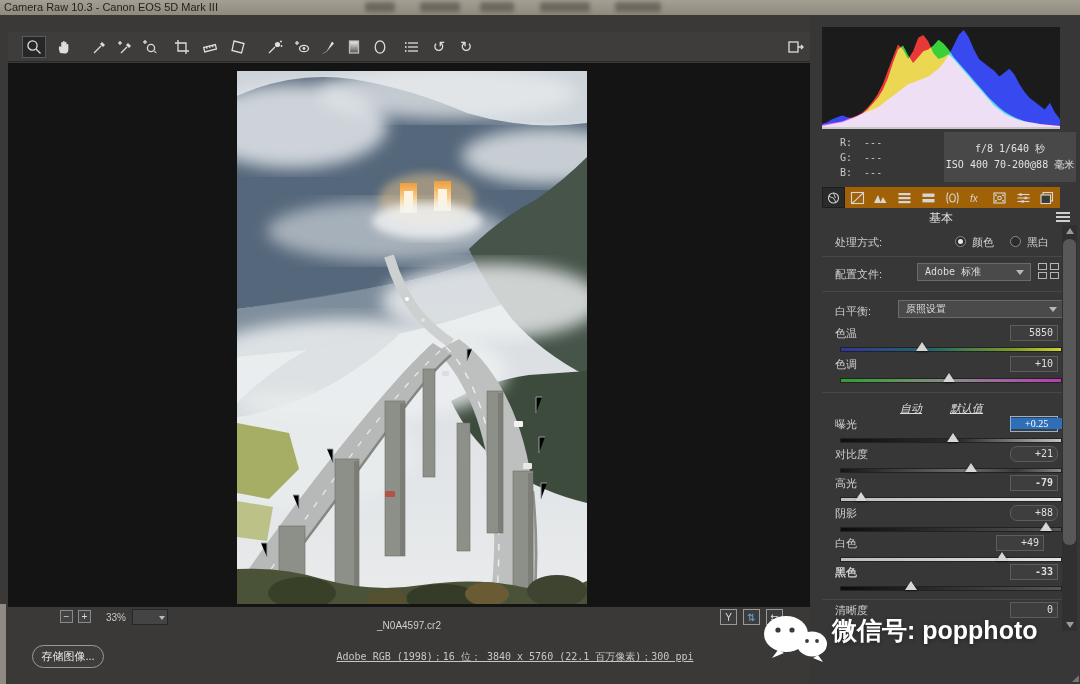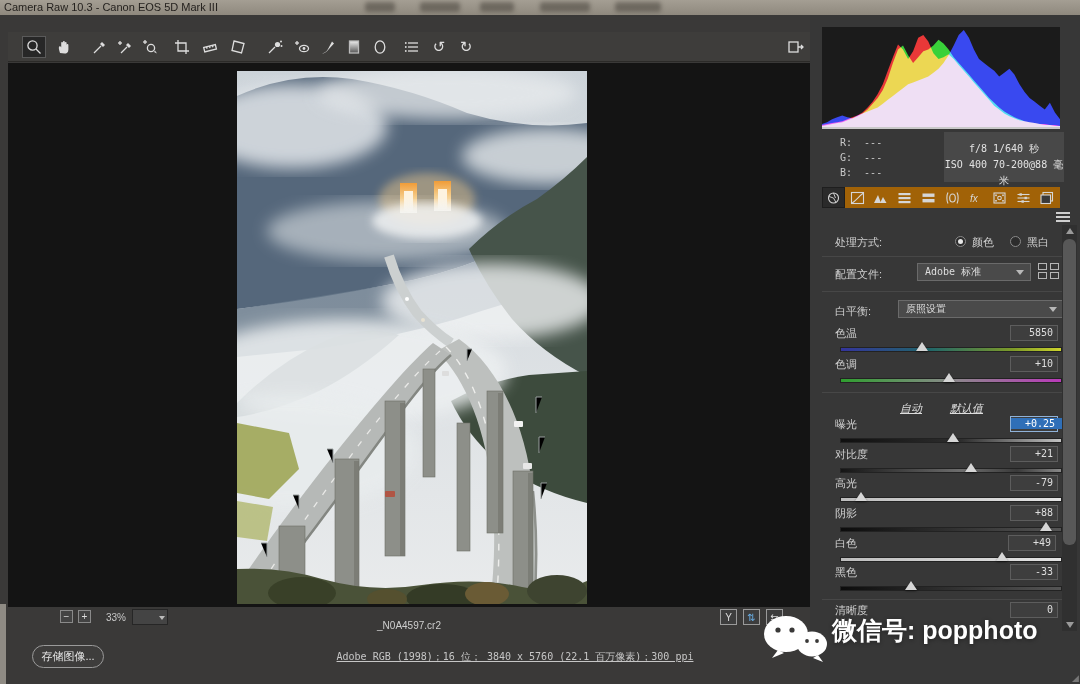--- a/index.html
+++ b/index.html
@@ -45,21 +45,21 @@
     color:#c6c6c6; font-size:10px; text-decoration:underline; font-family:"DejaVu Sans Mono",monospace; }
 
   
   .rpanel { position:absolute; left:810px; top:15px; width:270px; height:669px; background:#373737; }
   .hist { position:absolute; left:12px; top:12px; width:238px; height:102px; background:#1b1b1b;
     border-bottom:2px solid #c9c9c9; }
   .clipbox { position:absolute; top:13px; width:14px; height:12px; background:#454545;
     border:1px solid #5c5c5c; color:#101010; font-size:8px; line-height:11px; text-align:center; }
   .exif { position:absolute; left:12px; top:117px; width:238px; height:52px; font-family:"DejaVu Sans Mono",monospace; }
   .exif .rgbcol { position:absolute; left:18px; top:3px; color:#c9c9c9; font-size:10px; line-height:15px; }
-  .exif .lightblock { position:absolute; left:122px; top:0px; width:120px; height:50px;
+  .exif .lightblock { position:absolute; left:122px; top:0px; width:132px; height:50px;
     background:#484848; color:#e2e2e2; font-size:10px; text-align:center; padding-top:9px; line-height:16px; }
   .tabs { position:absolute; left:12px; top:172px; width:238px; height:21px; background:#a16207; }
   .tab { position:absolute; top:0; width:23px; height:21px; display:flex; align-items:center; justify-content:center; }
   .tab.selected { background:#2a2a2a; border:1px solid #1e1e1e; }
   .panel-header { position:absolute; left:12px; top:195px; width:238px; height:17px;
     color:#e0e0e0; font-size:12px; text-align:center; }
   .burger { position:absolute; left:246px; top:197px; width:14px; height:11px; }
   .burger div { height:2px; background:#cfcfcf; margin-bottom:2px; }
 
   .prow { position:absolute; left:12px; width:242px; color:#cfcfcf; font-size:11px; }
@@ -72,21 +72,21 @@
     color:#dedede; font-size:10px; line-height:16px; padding-left:7px;
     font-family:"DejaVu Sans Mono",monospace; }
   .dropdown .caret { position:absolute; right:6px; top:6px; width:0; height:0;
     border-left:4px solid transparent; border-right:4px solid transparent; border-top:5px solid #b8b8b8; }
   .gridicon { position:absolute; width:22px; height:17px; }
   .gridicon div { position:absolute; width:9px; height:7px; border:1px solid #b5b5b5; }
 
   .vfield { position:absolute; width:48px; height:16px; background:#3e3e3e; border:1px solid #5d5d5d;
     color:#dedede; font-size:10px; text-align:right; line-height:14px; padding-right:4px;
     font-family:"DejaVu Sans Mono",monospace; }
-  .vfield .selval { background:#2f6fb8; color:#fff; padding:0 14px; }
+  .vfield .selval { background:#2f6fb8; color:#fff; padding:0 14px;font-family:Liberation Serif, serif; }
   .track { position:absolute; left:18px; width:222px; height:5px; border:1px solid #222; }
   .thumb { position:absolute; top:-6px; width:0; height:0; border-left:6px solid transparent;
     border-right:6px solid transparent; border-bottom:9px solid #d6d6d6;
     filter:drop-shadow(0 1px 1px rgba(0,0,0,.5)); }
   .t-temp { background:linear-gradient(90deg,#34349c 0%,#20666a 40%,#7d9a28 78%,#cdd32c 100%); }
   .t-tint { background:linear-gradient(90deg,#2f9e2f 0%,#8a8a8a 50%,#b93ab9 100%); }
   .t-expo { background:linear-gradient(90deg,#101010 0%,#2e2e2e 55%,#c2c2c2 100%); }
   .t-contrast { background:linear-gradient(90deg,#151515 0%,#6e6e6e 55%,#3a3a3a 80%,#888 100%); }
   .t-light { background:linear-gradient(90deg,#bdbdbd,#e4e4e4); }
   .t-dark { background:linear-gradient(90deg,#0c0c0c,#555); }
@@ -441,20 +441,21 @@
           </svg>
         </div>
         <div class="tab" style="left: 213.3px;">
           <svg width="15" height="14" viewBox="0 0 15 14" stroke="#d6d6d6" fill="none" stroke-width="1.1">
             <rect x="4" y="1.5" width="9.5" height="8.5"></rect>
             <rect x="2" y="4" width="9.5" height="8.5" fill="#3a3a3a"></rect>
           </svg>
         </div>
       </div>
 
+    <div class="panel-header">基本</div>
     <div class="burger">
         <div></div>
         <div></div>
         <div></div>
       </div>
 
     <div class="prow" style="top:220px">
       <span style="position:absolute;left:13px">处理方式:</span>
       <span class="radio on" style="position:absolute;left:133px;top:1px"></span>
       <span style="position:absolute;left:150px">颜色</span>
@@ -501,47 +502,47 @@
         </div>
         <div class="prow" style="top: 402px; height: 28px;">
           <span style="position: absolute; left: 13px; top: 0px;">曝光</span>
           <div class="vfield" style="left: 188px; top: -1px; border-color: rgb(143, 178, 217);"><span class="selval">+0.25</span></div>
           <div class="track t-expo" style="top: 21px;">
             <div class="thumb" style="left: calc(51% - 6px);"></div>
           </div>
         </div>
         <div class="prow" style="top: 432px; height: 28px;">
           <span style="position: absolute; left: 13px; top: 0px;">对比度</span>
-          <div class="vfield" style="left: 188px; top: -1px;"><span>+21</span></div>
+          <div class="vfield" style="left: 188px; top: -1px; border-radius: 7px;"><span>+21</span></div>
           <div class="track t-contrast" style="top: 21px;">
             <div class="thumb" style="left: calc(59% - 6px);"></div>
           </div>
         </div>
         <div class="prow" style="top: 461px; height: 28px;">
           <span style="position: absolute; left: 13px; top: 0px;">高光</span>
-          <div class="vfield" style="left: 188px; top: -1px;"><span>-79</span></div>
+          <div class="vfield" style="left: 188px; top: -1px; font-weight: bold;"><span>-79</span></div>
           <div class="track t-light" style="top: 21px;">
             <div class="thumb" style="left: calc(9% - 6px);"></div>
           </div>
         </div>
         <div class="prow" style="top: 491px; height: 28px;">
           <span style="position: absolute; left: 13px; top: 0px;">阴影</span>
-          <div class="vfield" style="left: 188px; top: -1px;"><span>+88</span></div>
+          <div class="vfield" style="left: 188px; top: -1px; border-radius: 7px;"><span>+88</span></div>
           <div class="track t-dark" style="top: 21px;">
             <div class="thumb" style="left: calc(93% - 6px);"></div>
           </div>
         </div>
         <div class="prow" style="top: 521px; height: 28px;">
           <span style="position: absolute; left: 13px; top: 0px;">白色</span>
-          <div class="vfield" style="left: 186px; top: -1px;"><span>+49</span></div>
+          <div class="vfield" style="left: 174px; top: -1px;"><span>+49</span></div>
           <div class="track t-light" style="top: 21px;">
             <div class="thumb" style="left: calc(73% - 6px);"></div>
           </div>
         </div>
-        <div class="prow" style="top: 550px; height: 28px;">
+        <div class="prow" style="top: 550px; height: 28px; font-weight: bold;">
           <span style="position: absolute; left: 13px; top: 0px;">黑色</span>
           <div class="vfield" style="left: 188px; top: -1px;"><span>-33</span></div>
           <div class="track t-dark" style="top: 21px;">
             <div class="thumb" style="left: calc(32% - 6px);"></div>
           </div>
         </div>
         <div class="prow" style="top: 588px; height: 28px;">
           <span style="position: absolute; left: 13px; top: 0px;">清晰度</span>
           <div class="vfield" style="left: 188px; top: -1px;"><span>0</span></div>
         </div>

